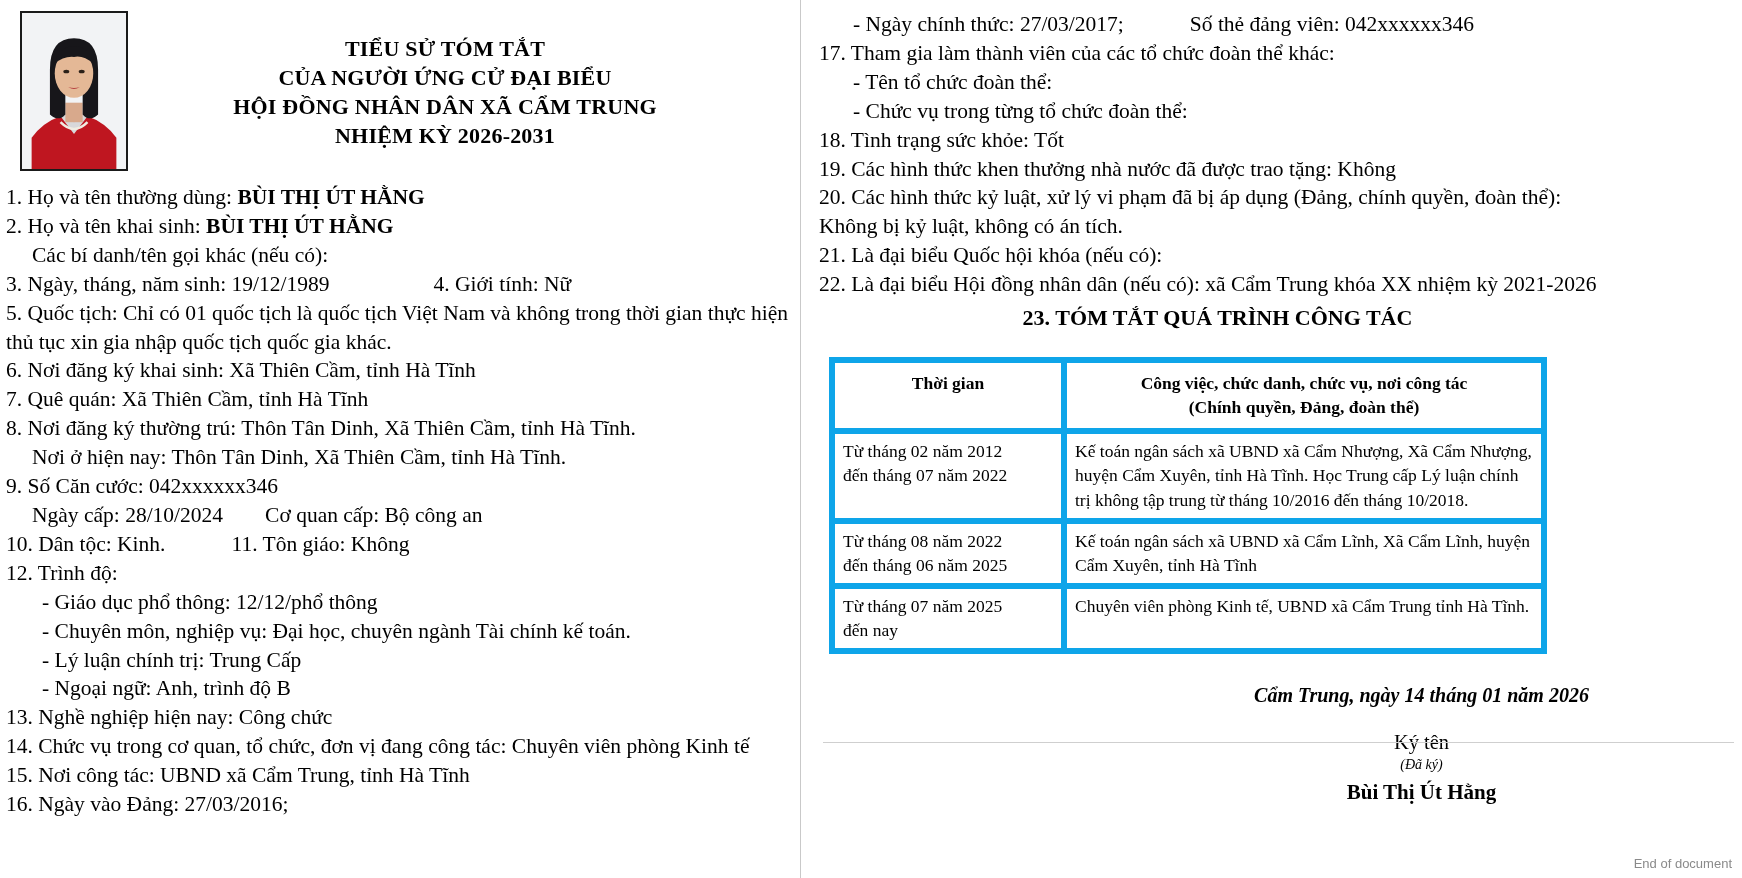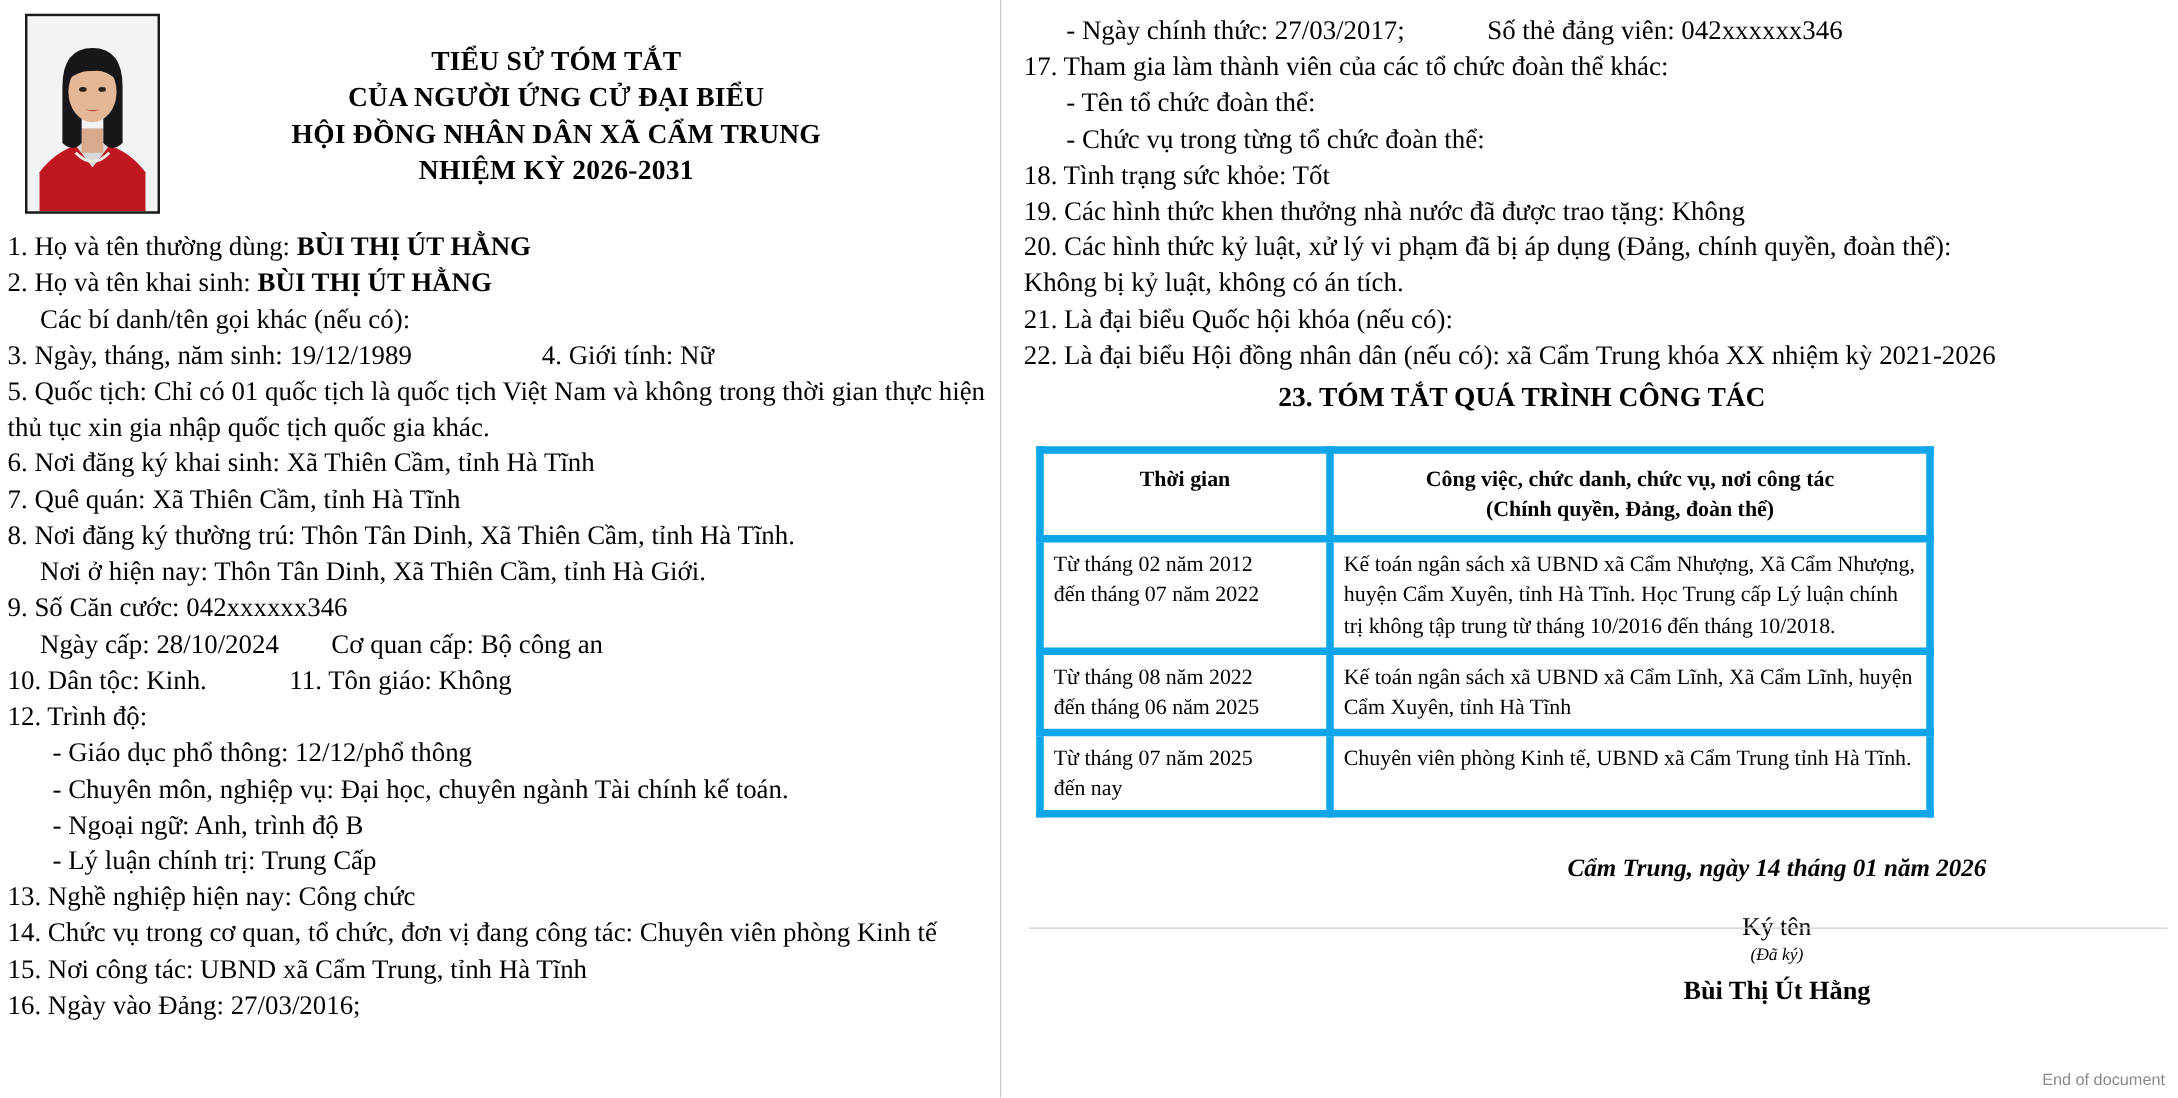--- a/index.html
+++ b/index.html
@@ -236,36 +236,36 @@
       <div class="ln">
         <span>3. Ngày, tháng, năm sinh: 19/12/1989</span><span class="gap-l"></span><span>4. Giới tính: Nữ</span>
       </div>
 
       <div class="ln">5. Quốc tịch: Chỉ có 01 quốc tịch là quốc tịch Việt Nam và không trong thời gian thực hiện</div>
       <div class="ln">thủ tục xin gia nhập quốc tịch quốc gia khác.</div>
 
       <div class="ln">6. Nơi đăng ký khai sinh: Xã Thiên Cầm, tỉnh Hà Tĩnh</div>
       <div class="ln">7. Quê quán: Xã Thiên Cầm, tỉnh Hà Tĩnh</div>
       <div class="ln">8. Nơi đăng ký thường trú: Thôn Tân Dinh, Xã Thiên Cầm, tỉnh Hà Tĩnh.</div>
-      <div class="ln ind1">Nơi ở hiện nay: Thôn Tân Dinh, Xã Thiên Cầm, tỉnh Hà Giới.</div>
+      <div class="ln ind1">Nơi ở hiện nay: Thôn Tân Dinh, Xã Thiên Cầm, tỉnh Hà Tĩnh.</div>
       <div class="ln">9. Số Căn cước: 042xxxxxx346</div>
 
       <div class="ln ind1">
         <span>Ngày cấp: 28/10/2024</span><span class="gap-s"></span><span>Cơ quan cấp: Bộ công an</span>
       </div>
 
       <div class="ln">
         <span>10. Dân tộc: Kinh.</span><span class="gap-m"></span><span>11. Tôn giáo:  Không</span>
       </div>
 
       <div class="ln">12. Trình độ:</div>
       <div class="ln ind2">- Giáo dục phổ thông:  12/12/phổ thông</div>
       <div class="ln ind2">- Chuyên môn, nghiệp vụ:  Đại học, chuyên ngành Tài chính kế toán.</div>
+      <div class="ln ind2">- Lý luận chính trị:  Trung Cấp</div>
       <div class="ln ind2">- Ngoại ngữ:  Anh, trình độ B</div>
-      <div class="ln ind2">- Lý luận chính trị:  Trung Cấp</div>
 
       <div class="ln">13. Nghề nghiệp hiện nay:  Công chức</div>
       <div class="ln">14. Chức vụ trong cơ quan, tổ chức, đơn vị đang công tác:  Chuyên viên phòng Kinh tế</div>
       <div class="ln">15. Nơi công tác:  UBND xã Cẩm Trung, tỉnh Hà Tĩnh</div>
       <div class="ln">16. Ngày vào Đảng: 27/03/2016;</div>
     </div>
   </div>
 
   <div class="col-divider"></div>
 

